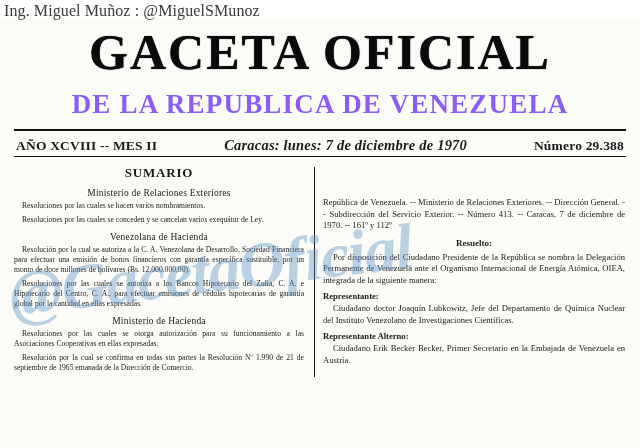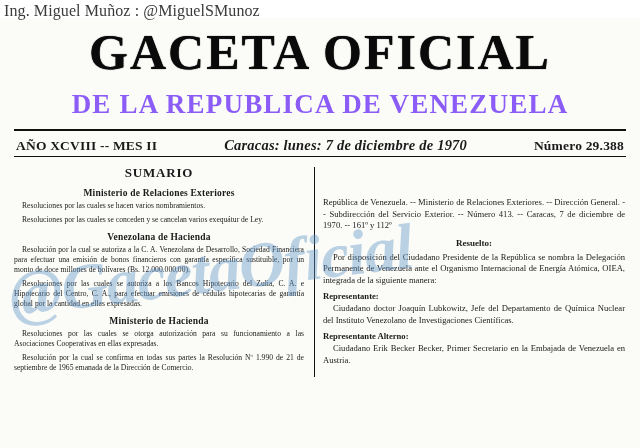--- a/index.html
+++ b/index.html
@@ -120,21 +120,21 @@
 
   .sumario-head {
     text-align: center;
     font-weight: bold;
     font-size: 13px;
     letter-spacing: 0.8px;
     margin-bottom: 6px;
   }
   .section-head {
     text-align: center;
-    font-weight: bold;
+    font-weight: normal;
     font-size: 9.5px;
     margin: 7px 0 3px 0;
     letter-spacing: 0.2px;
   }
   .para {
     font-size: 7.6px;
     line-height: 1.32;
     text-align: justify;
     margin: 0 0 4px 0;
     text-indent: 8px;

